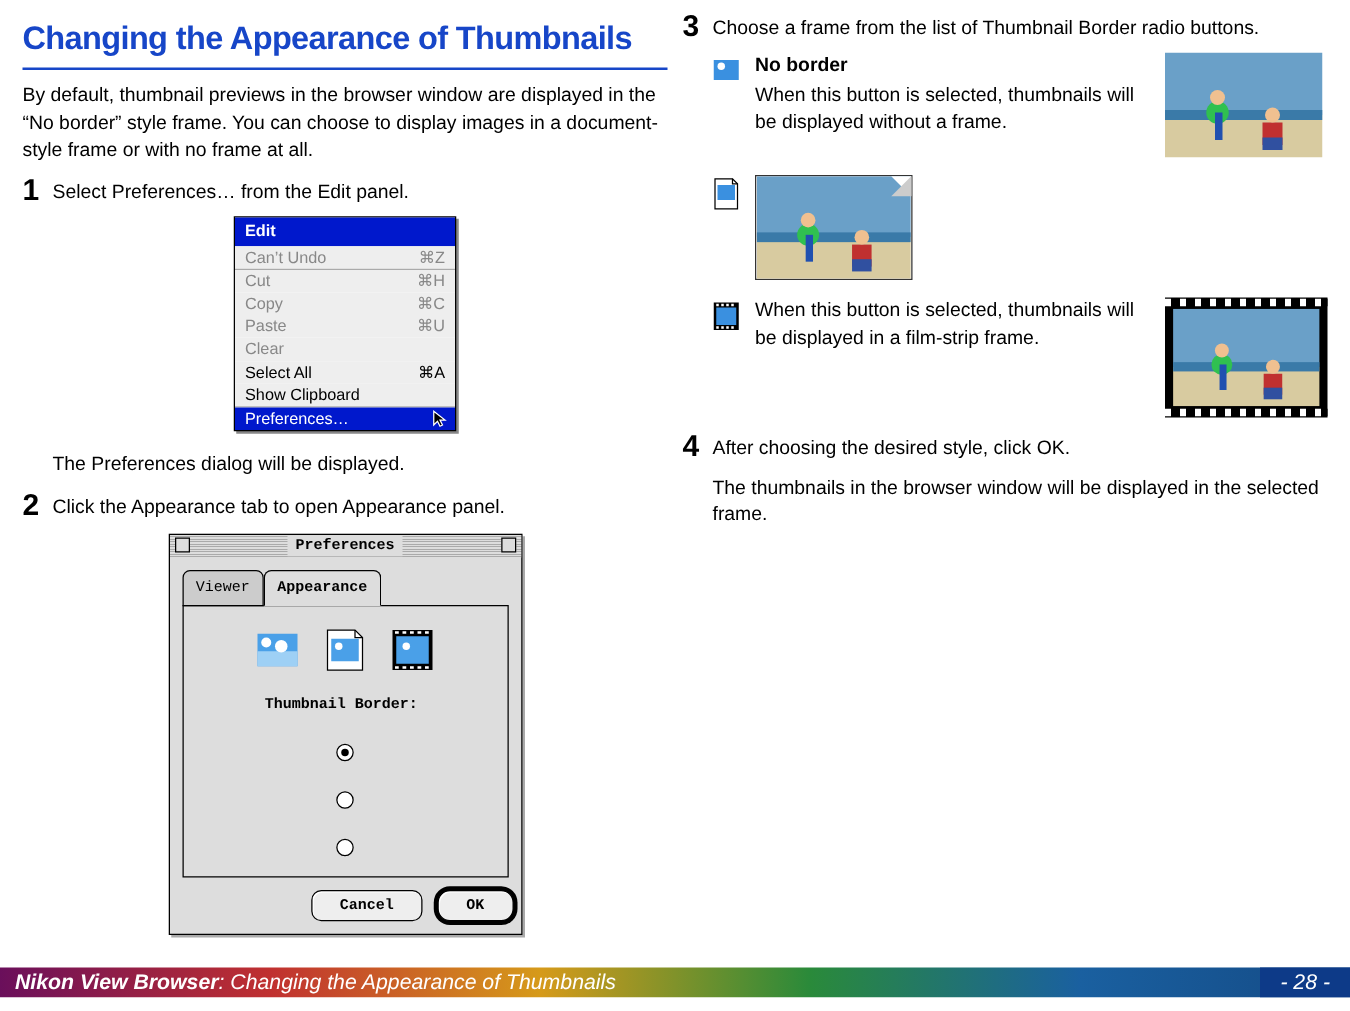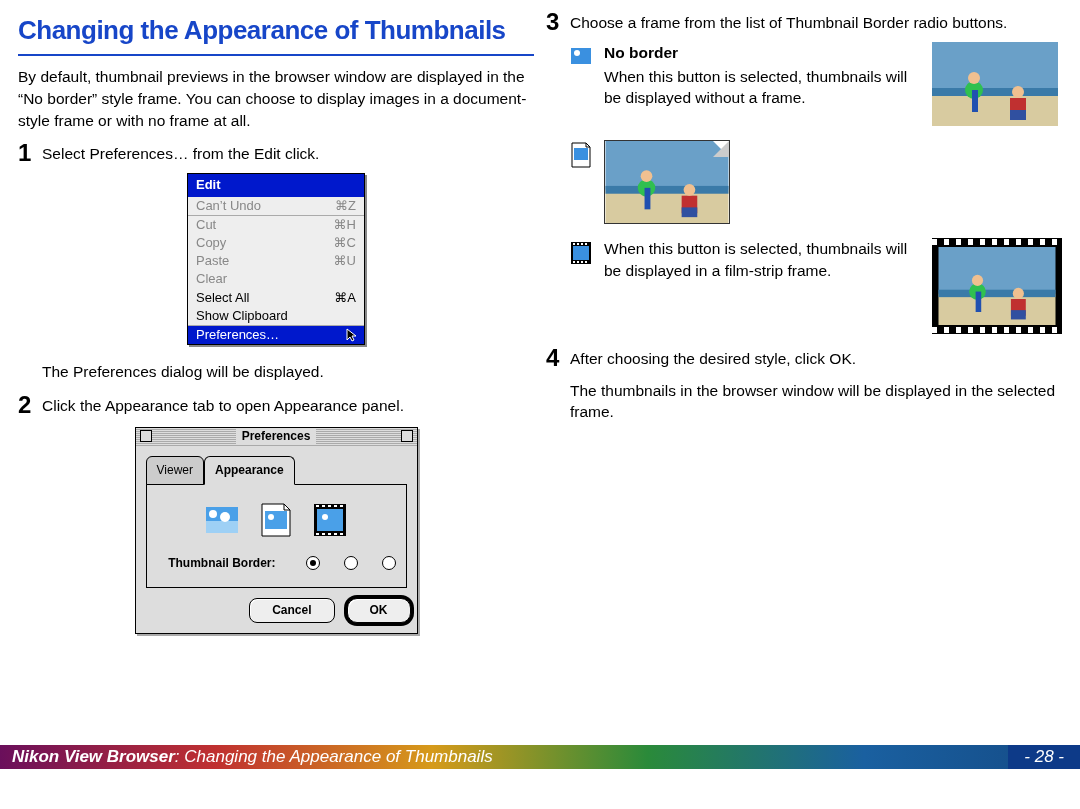--- a/index.html
+++ b/index.html
@@ -62,21 +62,21 @@
   }
   .edit-menu .cursor {
     position: absolute; right: 6px; top: 2px;
   }
   
   .prefs-dialog {
     width: 283px;
     margin: 10px auto 10px auto;
     border: 1px solid #000;
     background: #ddd;
-    font-family: Liberation Sans, sans-serif;
+    font-family: Liberation Mono, monospace;
     font-size: 12px;
     box-shadow: 2px 2px 0 #aaa;
   }
   .prefs-titlebar {
     display:flex; align-items:center; justify-content:center;
     position: relative;
     height: 18px;
     background: repeating-linear-gradient(#ddd,#ddd 1px,#aaa 1px,#aaa 2px);
   }
   .prefs-titlebar .text {
@@ -103,21 +103,21 @@
   .tab.active { background:#ddd; border-bottom-color:#ddd; font-weight:700;}
   .panel {
     border:1px solid #000;
     background:#ddd;
     padding: 18px 10px 10px 10px;
     position:relative; z-index:1;
   }
   .thumb-icons { display:flex; justify-content:center; gap:20px; margin-bottom:18px;}
   .thicon { width:34px; height:34px; display:flex; align-items:center; justify-content:center; }
   .thicon svg { width:34px; height:34px; }
-  .radio-row { display:flex; align-items:center; justify-content:flex-end; gap:24px; margin-bottom:6px;}
+  .radio-row { display:flex; align-items:center; justify-content:flex-start; gap:24px; margin-bottom:6px;flex-direction:column;}
   .radio-label { font-weight:700; margin-right:6px; font-size:12px;}
   .radio {
     width:14px;height:14px;border:1px solid #000;border-radius:50%;
     display:inline-flex;align-items:center;justify-content:center;
     background:#fff;
   }
   .radio.selected::after{
     content:""; width:6px;height:6px;background:#000;border-radius:50%;
   }
   .btn-row { display:flex; justify-content:flex-end; gap:12px; padding:10px 6px 10px 6px;}
@@ -186,21 +186,21 @@
 
 <div class="page">
 
   <div class="col">
     <h1>Changing the Appearance of Thumbnails</h1>
     <p>By default, thumbnail previews in the browser window are displayed in the “No border” style frame.  You can choose to display images in a document-style frame or with no frame at all.</p>
 
     <div class="step">
       <div class="step-num">1</div>
       <div class="step-body">
-        <span>Select </span><span class="b">Preferences…</span><span> from the </span><span class="b">Edit</span><span> click.</span>
+        <span>Select </span><span class="b">Preferences…</span><span> from the </span><span class="b">Edit</span><span> panel.</span>
       </div>
     </div>
 
     <div class="edit-menu">
       <div class="title">Edit</div>
       <div class="item disabled">
         <span>Can’t Undo</span>
         <span>⌘Z</span>
       </div>
       <hr>

